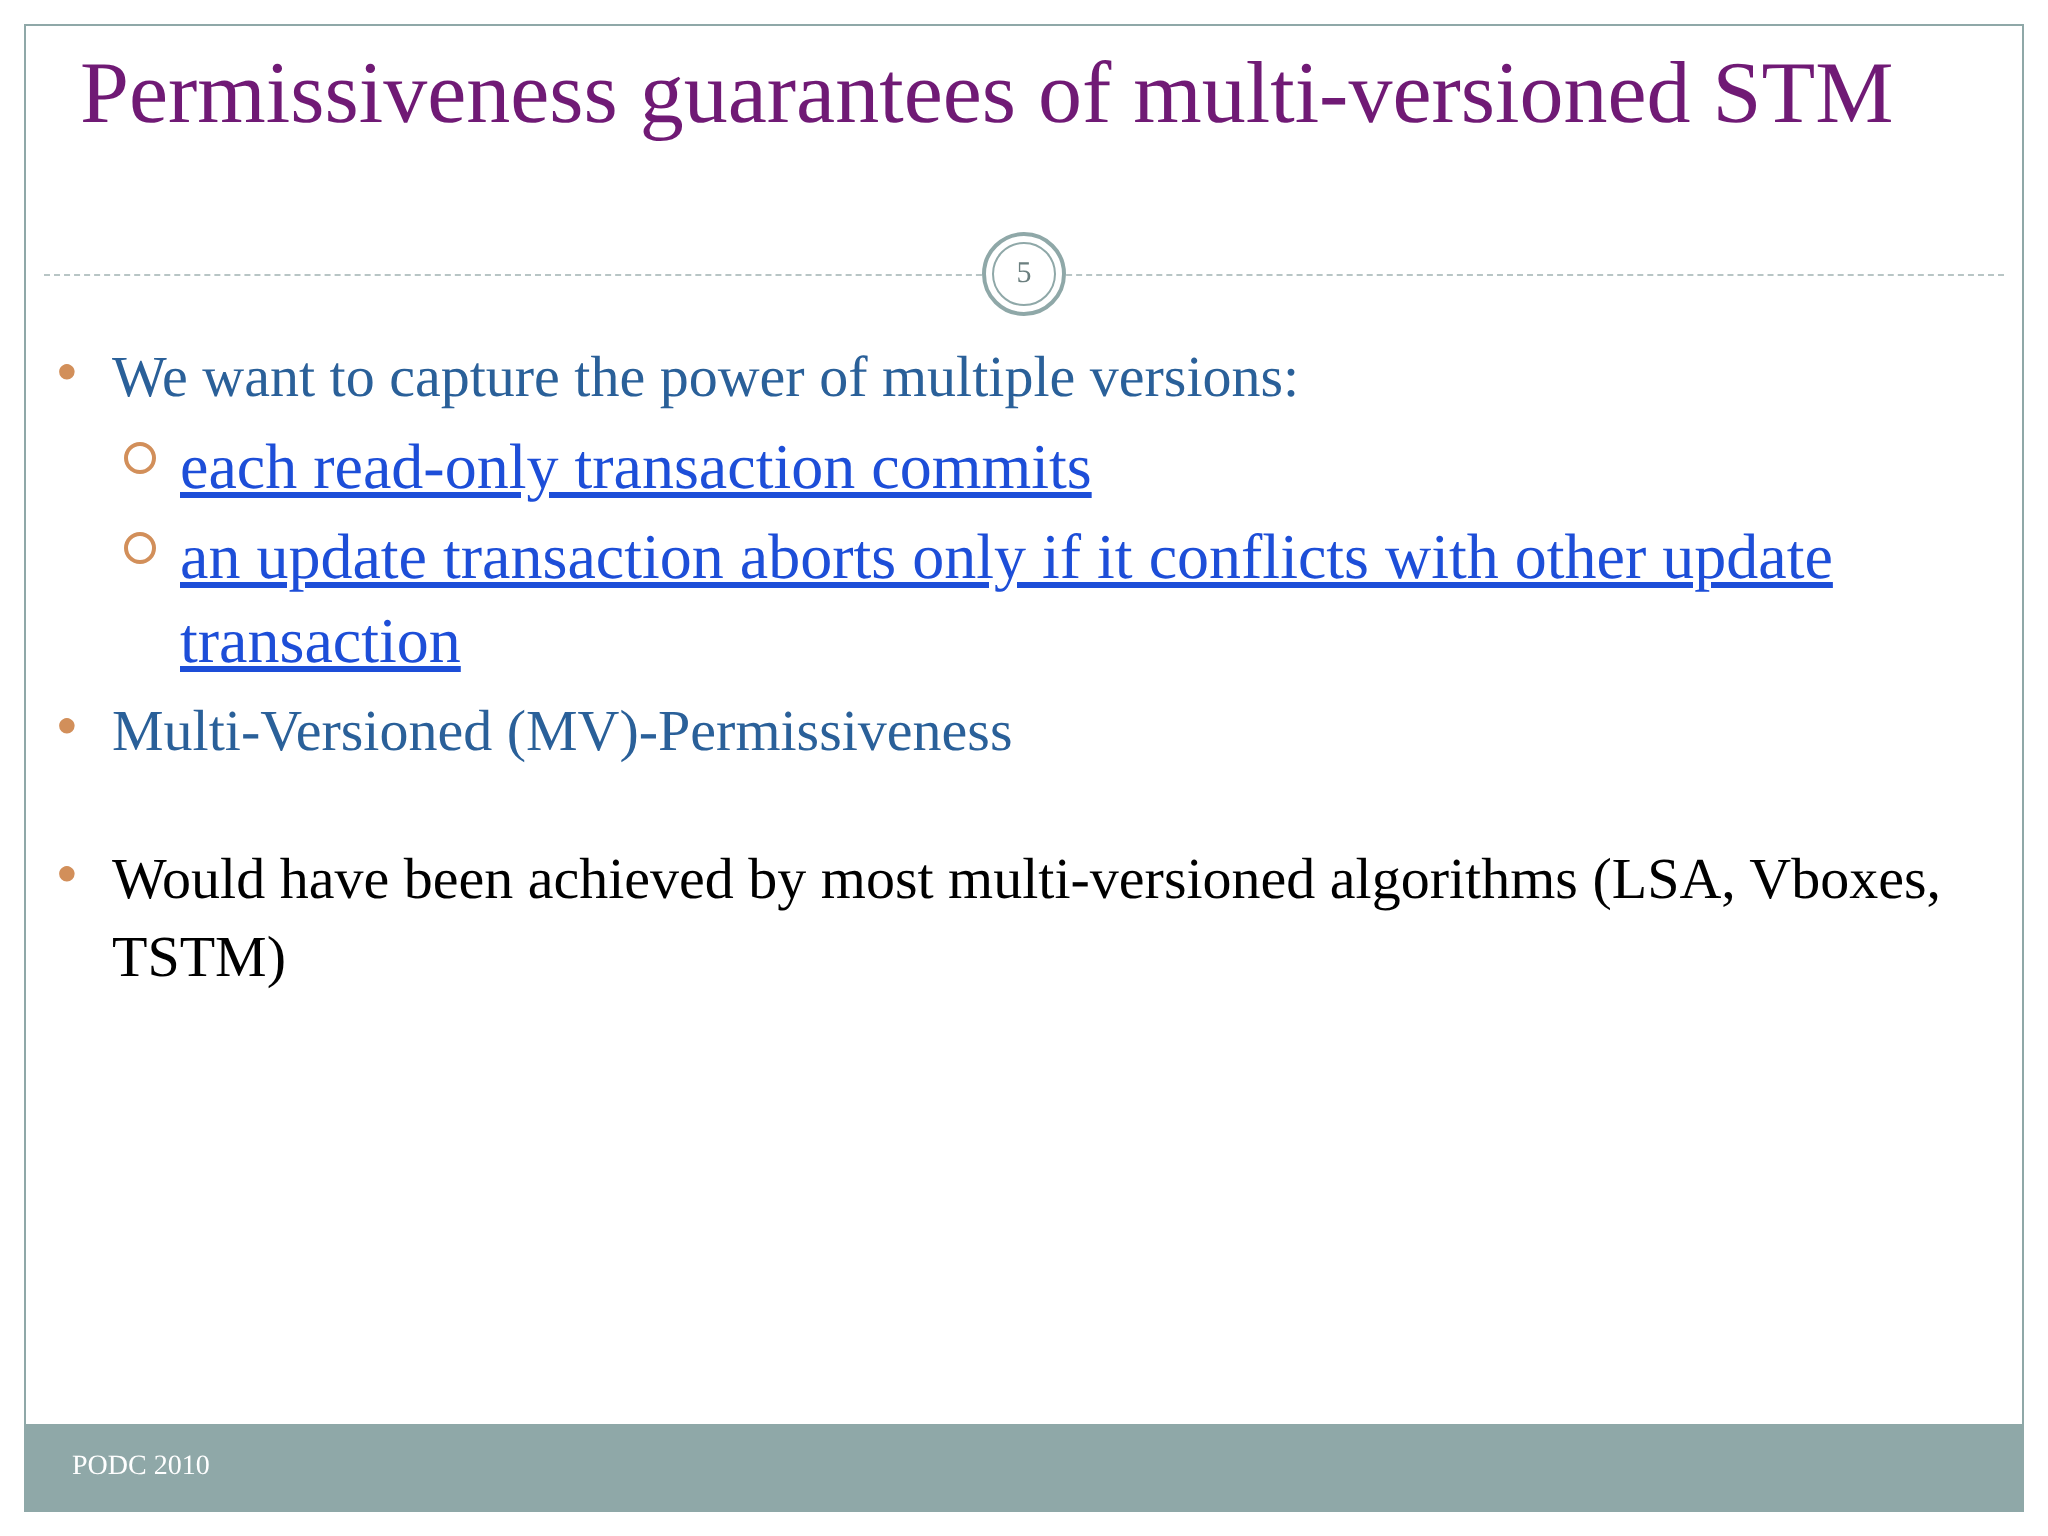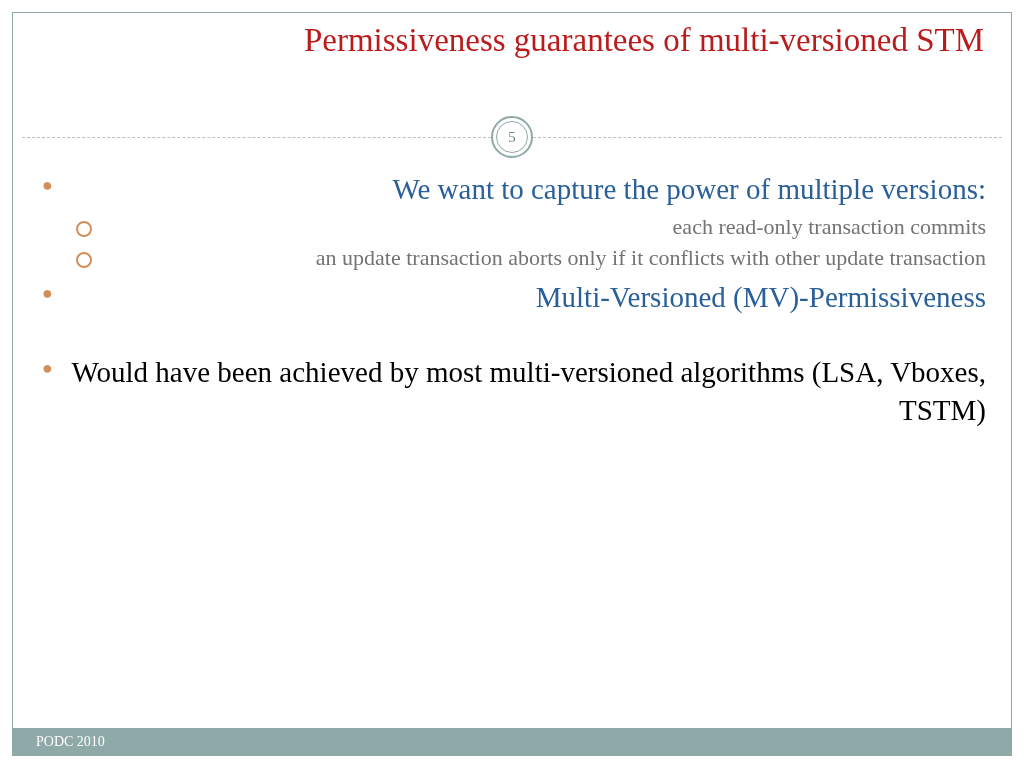--- a/index.html
+++ b/index.html
@@ -16,23 +16,23 @@
     left: 12px;
     right: 12px;
     bottom: 12px;
     border: 1px solid #8fa8a8;
   }
   .title {
     position: absolute;
     top: 22px;
     left: 40px;
     right: 40px;
-    text-align: right;
-    font-size: 33px;
-    color: #b91c1c;
+    text-align: left;
+    font-size: 44px;
+    color: #701a75;
     font-weight: normal;
     line-height: 1.15;
   }
   .page-badge {
     position: absolute;
     top: 116px;
     left: 50%;
     transform: translateX(-50%);
     width: 42px;
     height: 42px;
@@ -59,23 +59,22 @@
     position: absolute;
     top: 137px;
     left: 22px;
     right: 22px;
     border-top: 1px dashed #b8c5c5;
     z-index: 1;
   }
   .content {
     position: absolute;
     top: 170px;
-    left: 38px;
+    left: 24px;
     right: 38px;
-    text-align: right;
   }
   ul.level1 {
     list-style: none;
   }
   ul.level1 > li {
     position: relative;
     padding-left: 32px;
     font-size: 29px;
     line-height: 1.32;
     margin-bottom: 6px;
@@ -89,44 +88,45 @@
     font-size: 18px;
   }
   ul.level2 {
     list-style: none;
     margin-top: 4px;
     margin-bottom: 4px;
   }
   ul.level2 > li {
     position: relative;
     padding-left: 34px;
-    font-size: 22px;
+    font-size: 32px;
     line-height: 1.32;
-    color: #737373;
+    color: #1d4ed8;
     margin-bottom: 2px;
+    text-decoration: underline;
   }
   ul.level2 > li::before {
     content: "";
     position: absolute;
     left: 6px;
     top: 9px;
     width: 12px;
     height: 12px;
     border: 2px solid #d28f5a;
     border-radius: 50%;
   }
   .blue { color: #2a6099; }
   .black { color: #000; }
   .spacer { height: 30px; }
   .footer-bar {
     position: absolute;
     bottom: 12px;
     left: 12px;
     right: 12px;
-    height: 28px;
+    height: 44px;
     background: #8fa8a8;
     display: flex;
     align-items: center;
     padding-left: 24px;
     color: #fff;
     font-size: 14px;
   }
 </style>
 </head>
 <body>

